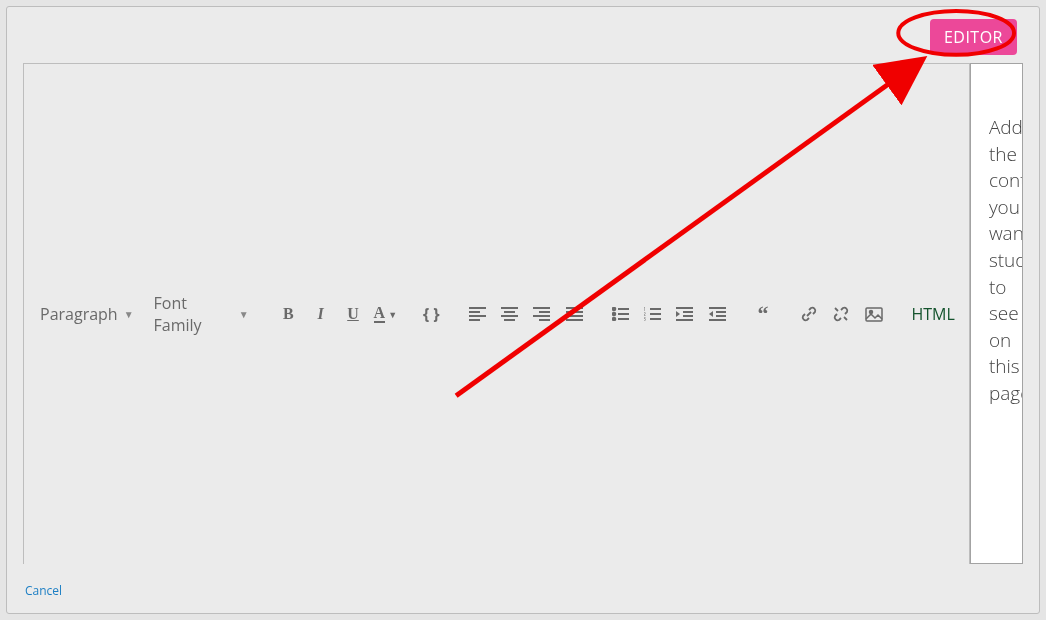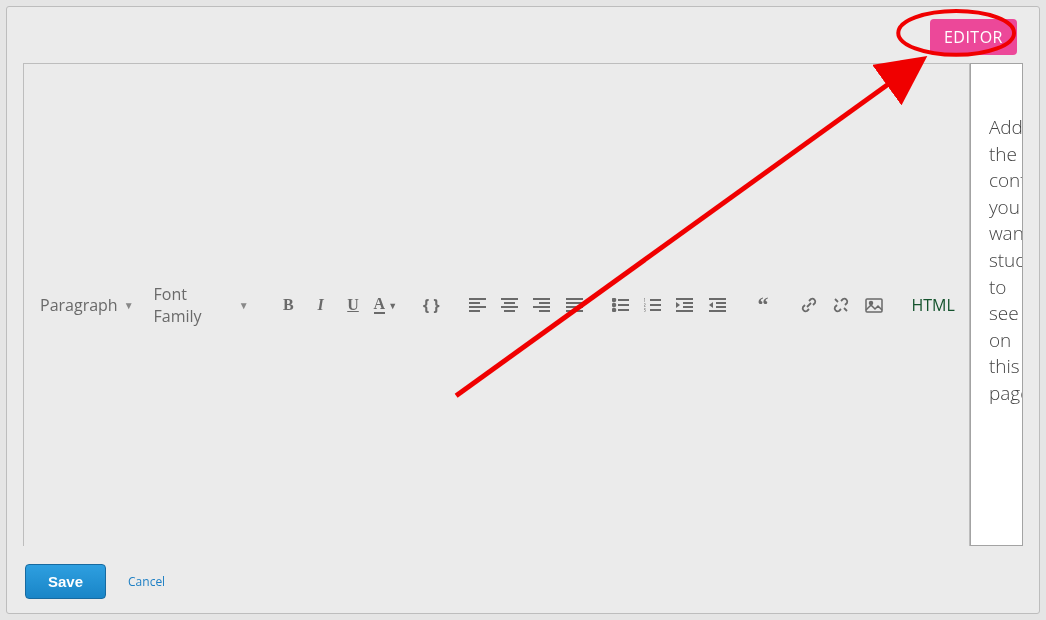--- a/index.html
+++ b/index.html
@@ -318,21 +318,20 @@
 
     </div>
 
     <div class="editor-content">
       <span>Add the content you want students to see on this page.</span>
     </div>
 
   </div>
 
   <div class="footer">
-    <button class="btn-save">Save</button>
     <span class="btn-cancel">Cancel</span>
   </div>
 
   <svg class="annotation" viewBox="0 0 1034 608" preserveAspectRatio="none">
     <defs>
       <marker id="arrowhead" markerWidth="10" markerHeight="10" refX="8" refY="5" orient="auto">
         <polygon points="0,0 10,5 0,10" fill="#f00000"></polygon>
       </marker>
     </defs>
     <ellipse cx="951" cy="26" rx="58" ry="22" fill="none" stroke="#f00000" stroke-width="4"></ellipse>

